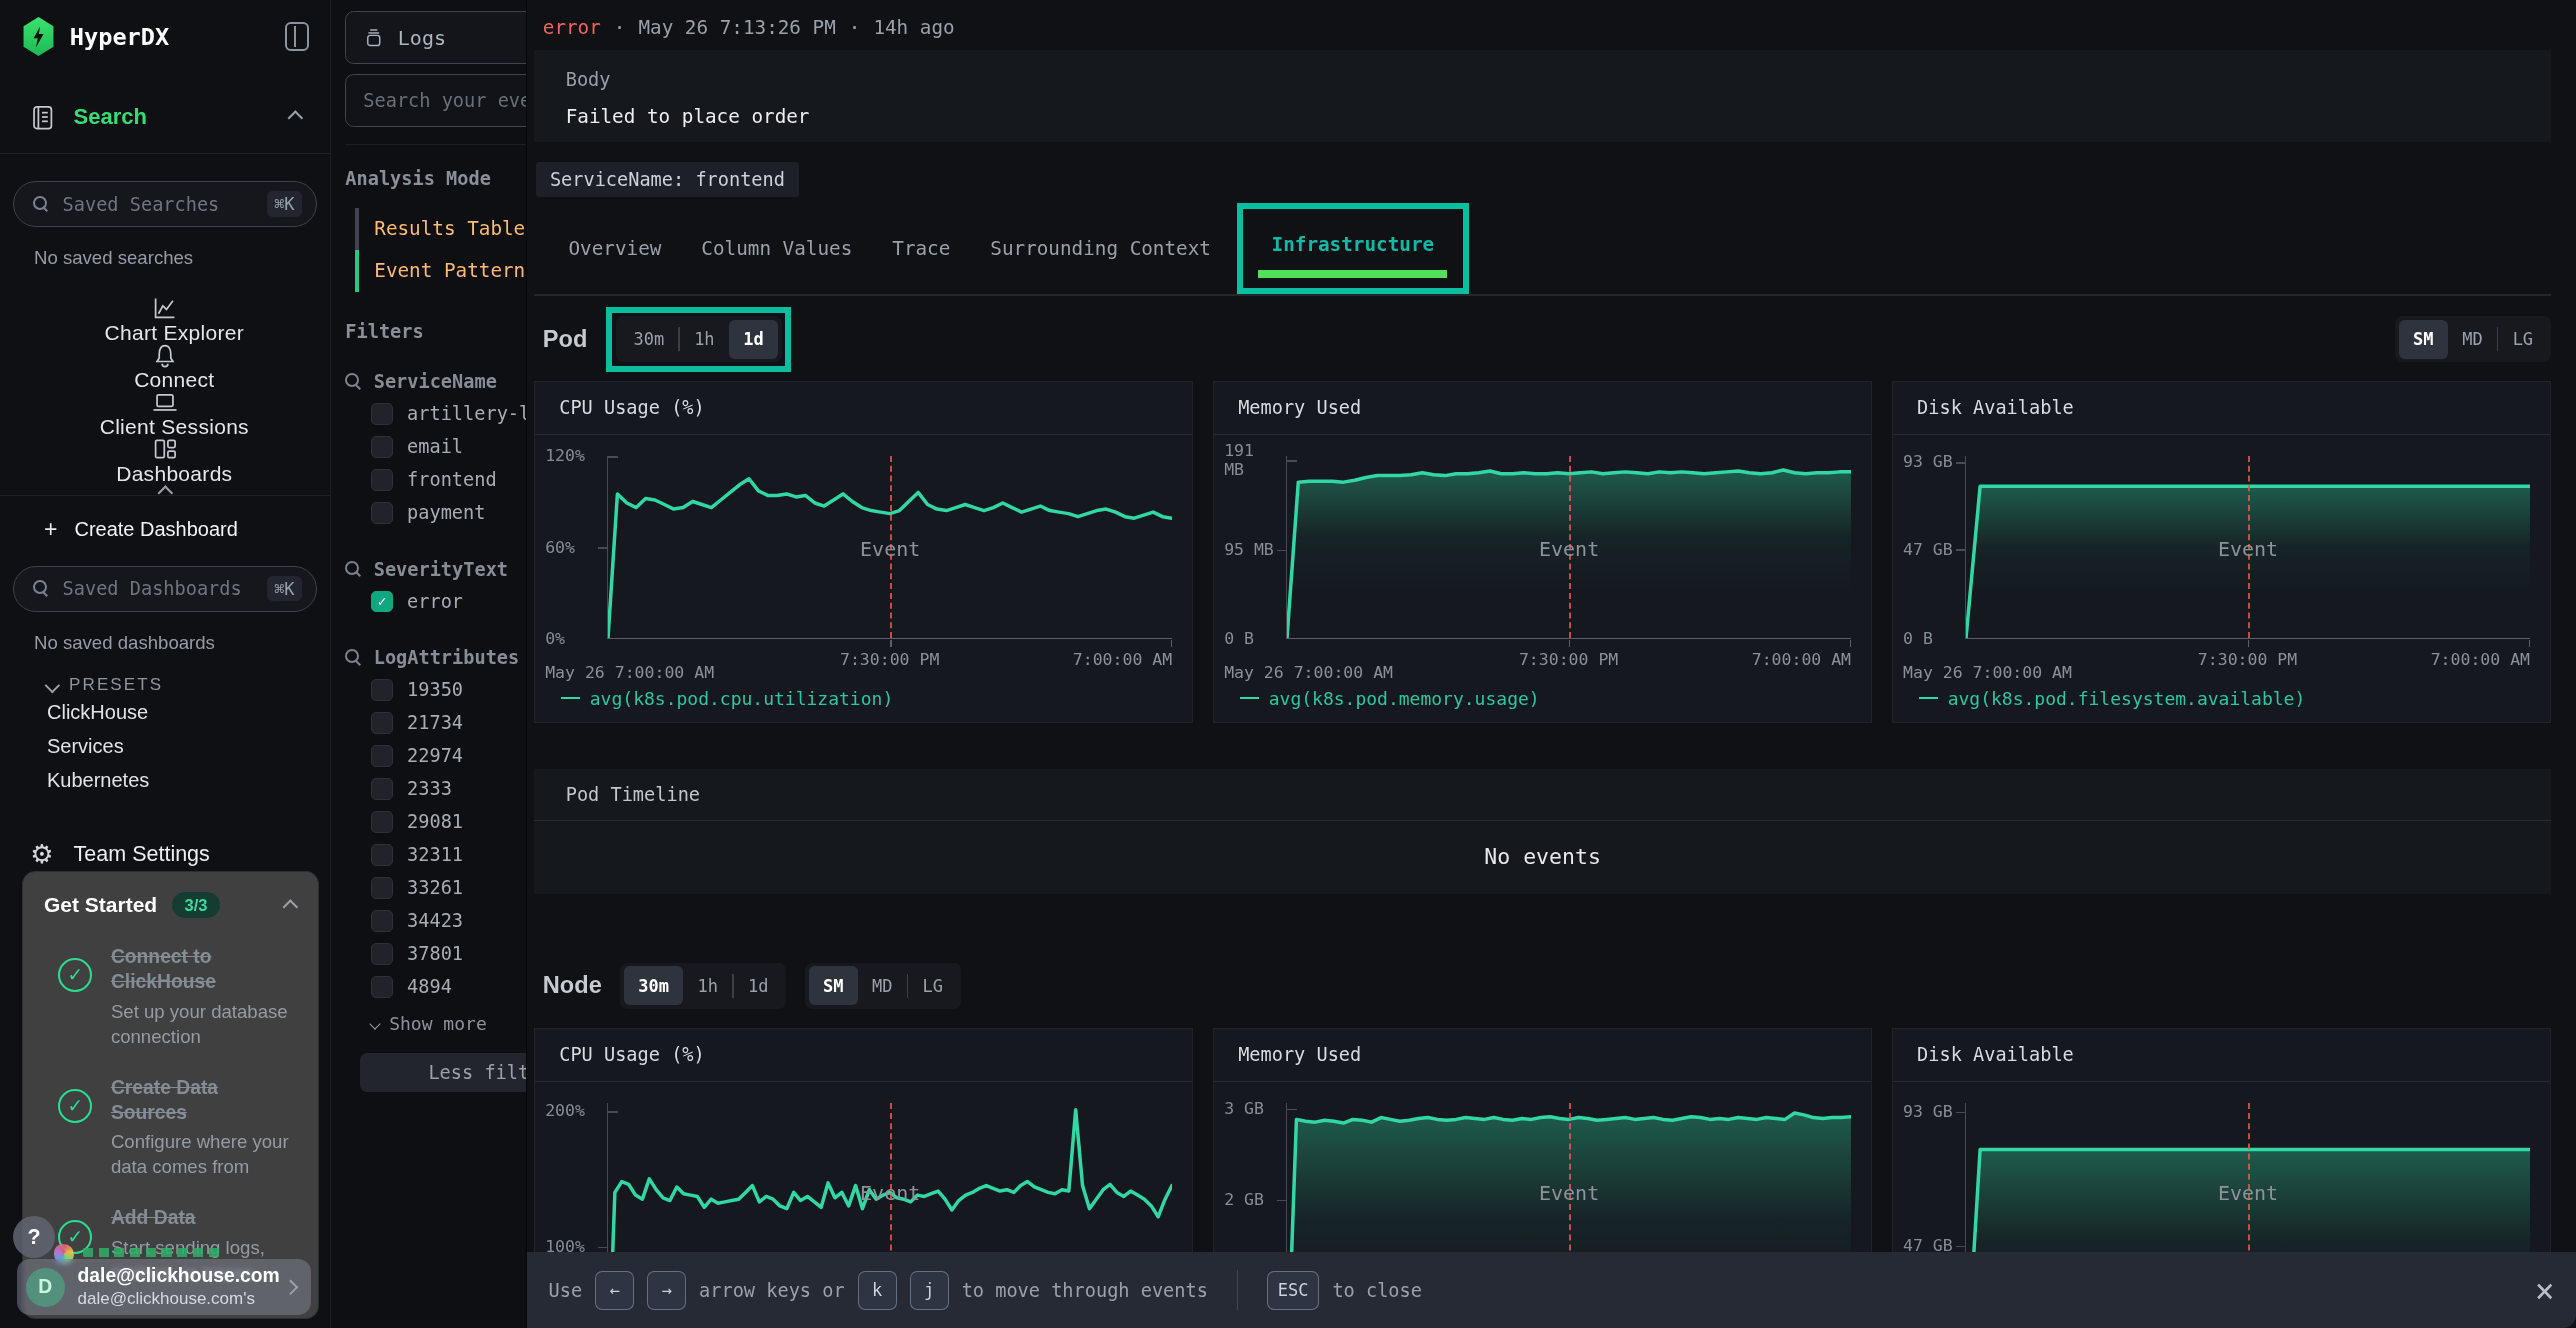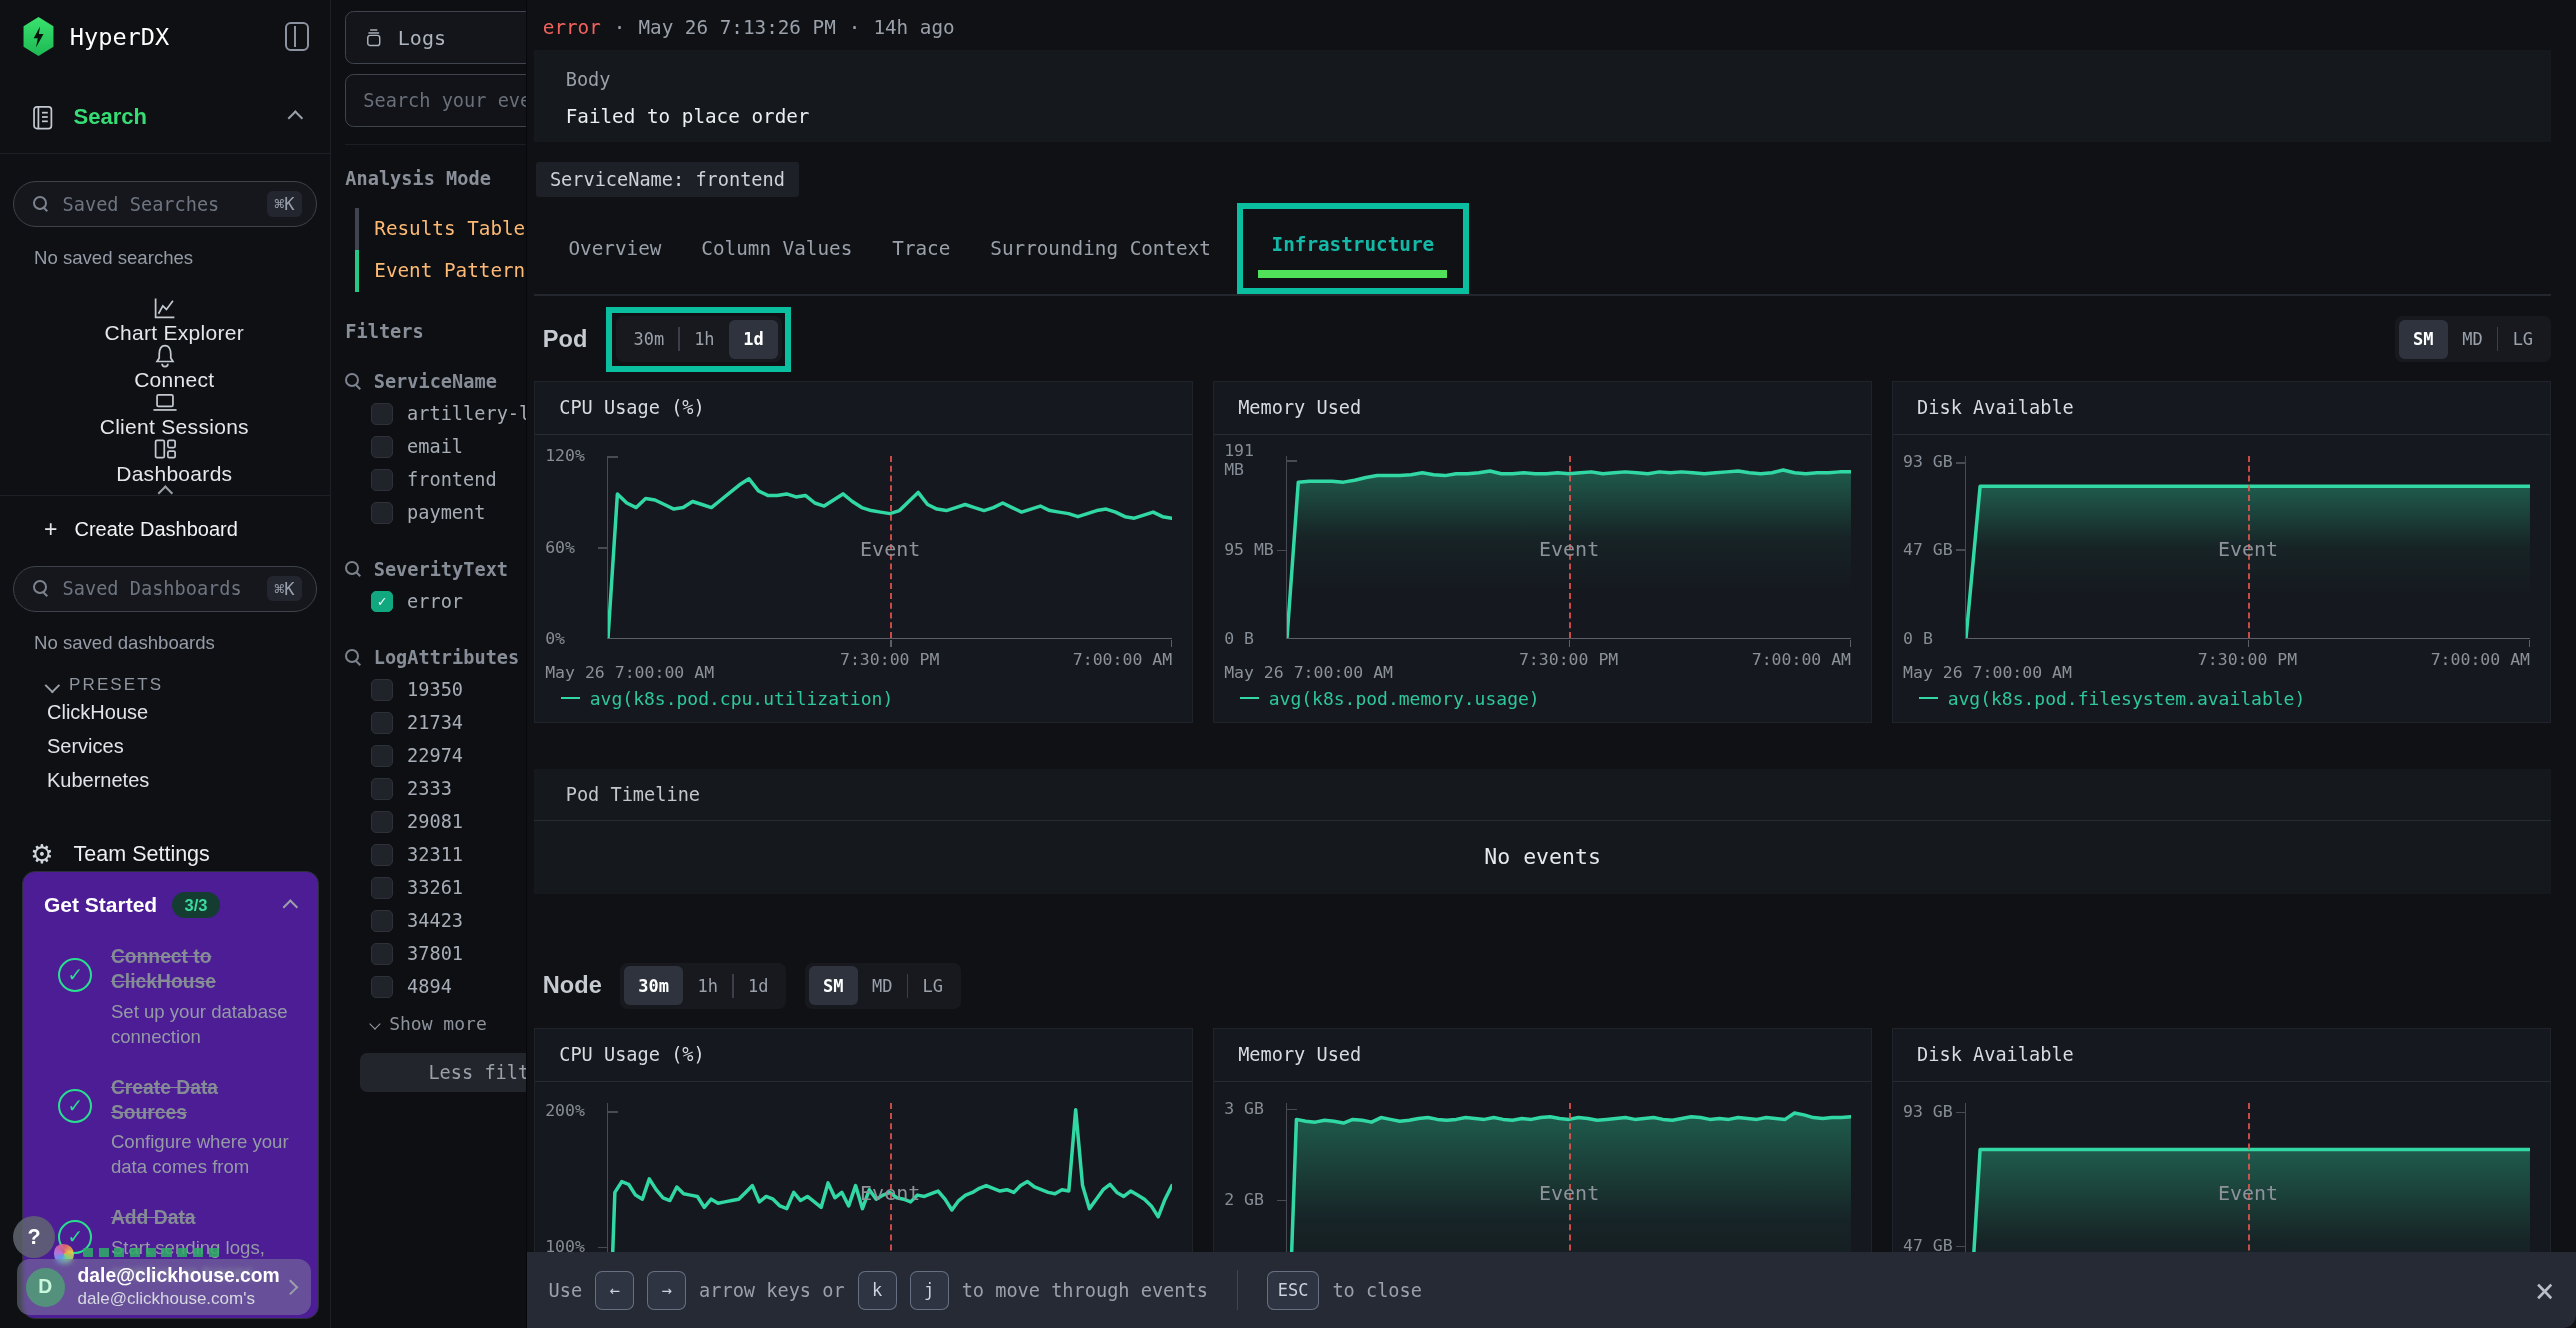--- a/index.html
+++ b/index.html
@@ -10,21 +10,21 @@
   
   .sidebar { position:absolute; left:0; top:0; width:331px; height:1328px;
              background:#0e1013; border-right:1.4px solid #1d2025;
              font-family:"Liberation Sans",sans-serif; }
   .brand-row { height:73px; padding:0 21.5px; display:flex; align-items:center; }
   .logo { width:34px; height:39px; background:linear-gradient(180deg,#3ae26e,#1db954);
           clip-path:polygon(50% 0,94% 24%,94% 76%,50% 100%,6% 76%,6% 24%);
           display:flex; align-items:center; justify-content:center; flex:none; }
   .logo svg { width:18.6px; height:24px; }
   .brand-name { margin-left:14.3px; font-family:"DejaVu Sans Mono",monospace;
-                font-weight:normal; font-size:23.6px; color:#ffffff; flex:1; }
+                font-weight:bold; font-size:23.6px; color:#ffffff; flex:1; }
   .collapse-ic { width:24px; height:29px; border:2.1px solid #8c93a0; border-radius:5.7px; position:relative; }
   .collapse-ic::after { content:""; position:absolute; left:7.2px; top:2.1px; bottom:2.1px; width:2.1px; background:#8c93a0; }
 
   .search-row { height:74px; margin-top:7.2px; padding:0 29px; display:flex; align-items:center;
                 border-bottom:1.4px solid #1d2127; }
   .search-row .nav-ic { color:#c6cbd3; }
   .search-label { margin-left:18.6px; font-size:22px; font-weight:bold; color:#35dd74; flex:1; }
   .chev { width:10.7px; height:10.7px; border-right:2.1px solid #9aa0aa; border-bottom:2.1px solid #9aa0aa; display:inline-block; flex:none;}
   .chev.up { transform:rotate(-135deg) translate(-1.4px,-1.4px); }
   .chev.down { transform:rotate(45deg); }
@@ -56,21 +56,21 @@
 
   .presets-row { margin:21.5px 0 0 47px; display:flex; align-items:center; gap:11.4px; }
   .presets-label { font-size:17px; color:#8f96a1; letter-spacing:2.1px; }
   .preset-item { height:34px; display:flex; align-items:center; padding-left:47px; font-size:20px; color:#e0e3e8; }
 
   .team-row { height:47px; margin-top:34px; display:flex; align-items:center; padding:0 29px; }
   .gear { font-size:26px; color:#d2d6dd; width:26px; text-align:center; }
   .team-label { margin-left:18.6px; font-size:21.5px; color:#eceef1; font-weight:500; }
 
   .gs-card { position:absolute; left:21.5px; right:11.4px; top:871px; bottom:8.6px;
-             border:1.4px solid #2b2f37; border-radius:13px; background:#4c1d95; padding:20px 21.5px; }
+             border:1.4px solid #2b2f37; border-radius:13px; background:#404040; padding:20px 21.5px; }
   .gs-head { display:flex; align-items:center; }
   .gs-title { font-size:21px; font-weight:bold; color:#ffffff; }
   .gs-badge { margin-left:14.3px; background:#143c31; color:#3cd9a0; font-size:16.5px; font-weight:bold;
               border-radius:715px; padding:3.6px 13px; }
   .gs-head .chev { margin-left:auto; }
   .gs-task { display:flex; margin-top:26px; }
   .gs-check { width:34px; height:34px; border:2.1px solid #2ade8f; border-radius:50%; color:#2ade8f;
               font-size:18.6px; display:flex; align-items:center; justify-content:center; flex:none;
               margin:14.3px 18.6px 0 14.3px; }
   .gs-texts { width:208px; }

